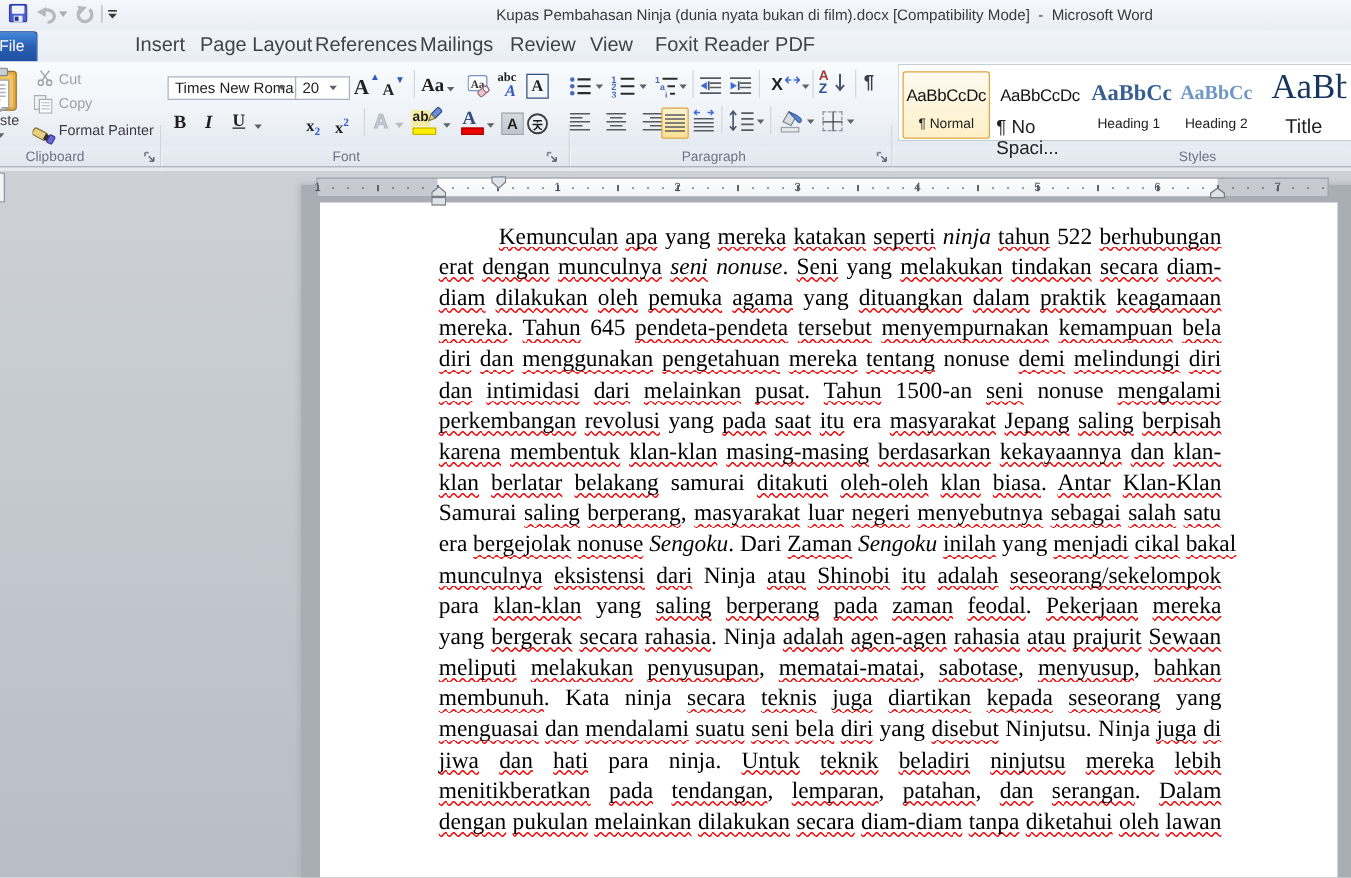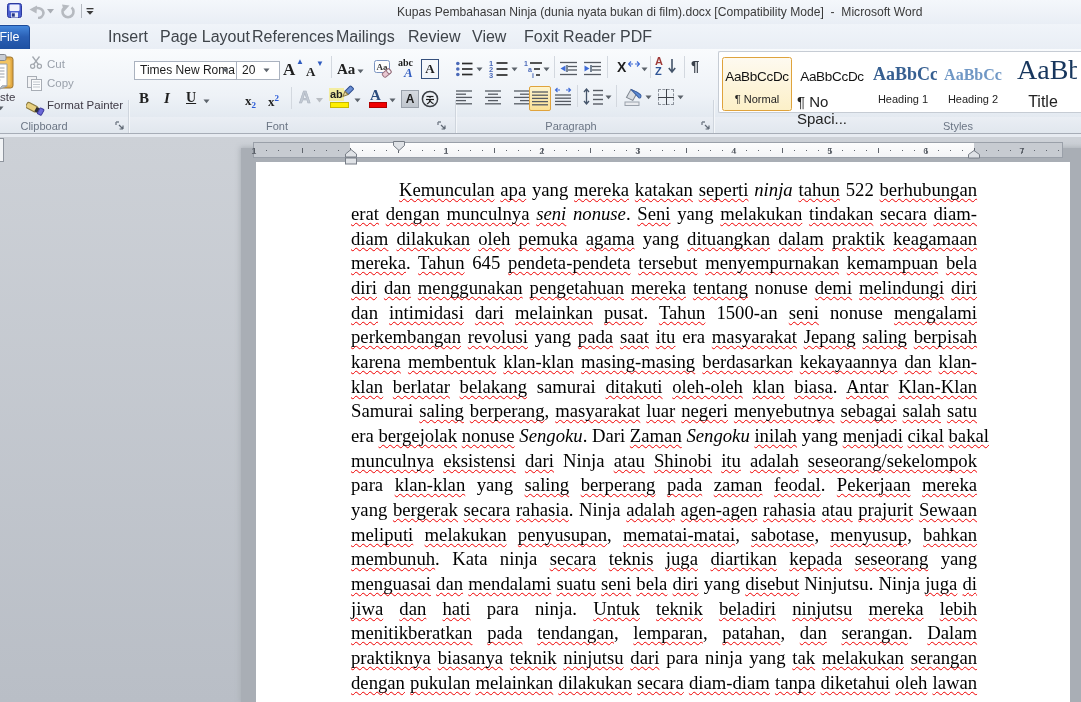--- a/index.html
+++ b/index.html
@@ -429,17 +429,16 @@
       <div class="l">Samurai <span class="q">saling</span> <span class="q">berperang</span>, <span class="q">masyarakat</span> <span class="q">luar</span> <span class="q">negeri</span> <span class="q">menyebutnya</span> <span class="q">sebagai</span> <span class="q">salah</span> <span class="q">satu</span></div>
       <div class="l">era <span class="q">bergejolak</span> <span class="q">nonuse</span> <span class="i">Sengoku</span>. Dari <span class="q">Zaman</span> <span class="i">Sengoku</span> <span class="q">inilah</span> yang <span class="q">menjadi</span> <span class="q">cikal</span> <span class="q">bakal</span></div>
       <div class="l"><span class="q">munculnya</span> <span class="q">eksistensi</span> <span class="q">dari</span> Ninja <span class="q">atau</span> <span class="q">Shinobi</span> <span class="q">itu</span> <span class="q">adalah</span> <span class="q">seseorang/sekelompok</span></div>
       <div class="l">para <span class="q">klan-klan</span> yang <span class="q">saling</span> <span class="q">berperang</span> <span class="q">pada</span> <span class="q">zaman</span> <span class="q">feodal</span>. <span class="q">Pekerjaan</span> <span class="q">mereka</span></div>
       <div class="l">yang <span class="q">bergerak</span> <span class="q">secara</span> <span class="q">rahasia</span>. Ninja <span class="q">adalah</span> <span class="q">agen-agen</span> <span class="q">rahasia</span> <span class="q">atau</span> <span class="q">prajurit</span> <span class="q">Sewaan</span></div>
       <div class="l"><span class="q">meliputi</span> <span class="q">melakukan</span> <span class="q">penyusupan</span>, <span class="q">mematai-matai</span>, <span class="q">sabotase</span>, <span class="q">menyusup</span>, <span class="q">bahkan</span></div>
       <div class="l"><span class="q">membunuh</span>. Kata ninja <span class="q">secara</span> <span class="q">teknis</span> <span class="q">juga</span> <span class="q">diartikan</span> <span class="q">kepada</span> <span class="q">seseorang</span> yang</div>
       <div class="l"><span class="q">menguasai</span> <span class="q">dan</span> <span class="q">mendalami</span> <span class="q">suatu</span> <span class="q">seni</span> <span class="q">bela</span> <span class="q">diri</span> yang <span class="q">disebut</span> Ninjutsu. Ninja <span class="q">juga</span> <span class="q">di</span></div>
       <div class="l"><span class="q">jiwa</span> <span class="q">dan</span> <span class="q">hati</span> para ninja. <span class="q">Untuk</span> <span class="q">teknik</span> <span class="q">beladiri</span> <span class="q">ninjutsu</span> <span class="q">mereka</span> <span class="q">lebih</span></div>
       <div class="l"><span class="q">menitikberatkan</span> <span class="q">pada</span> <span class="q">tendangan</span>, <span class="q">lemparan</span>, <span class="q">patahan</span>, <span class="q">dan</span> <span class="q">serangan</span>. <span class="q">Dalam</span></div>
-      <div class="l"><span class="q">praktiknya</span> <span class="q">biasanya</span> <span class="q">teknik</span> <span class="q">ninjutsu</span> <span class="q">dari</span> para ninja yang <span class="q">tak</span> <span class="q">melakukan</span> <span class="q">serangan</span></div>
       <div class="l"><span class="q">dengan</span> <span class="q">pukulan</span> <span class="q">melainkan</span> <span class="q">dilakukan</span> <span class="q">secara</span> <span class="q">diam-diam</span> <span class="q">tanpa</span> <span class="q">diketahui</span> <span class="q">oleh</span> <span class="q">lawan</span></div>
     </div>
   </div>
 </div>
 
 </body></html>

